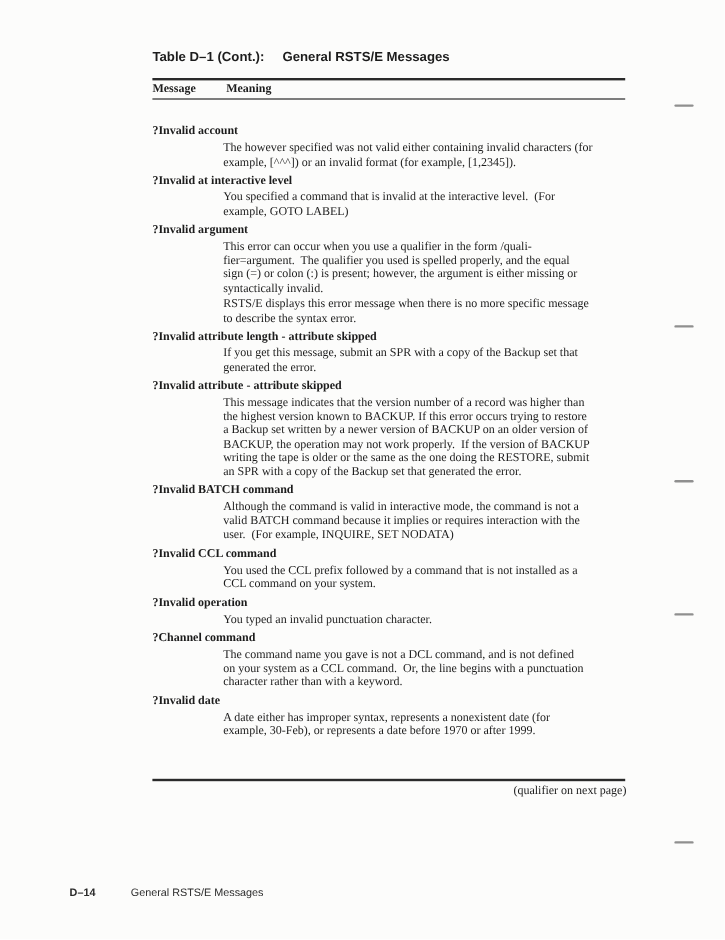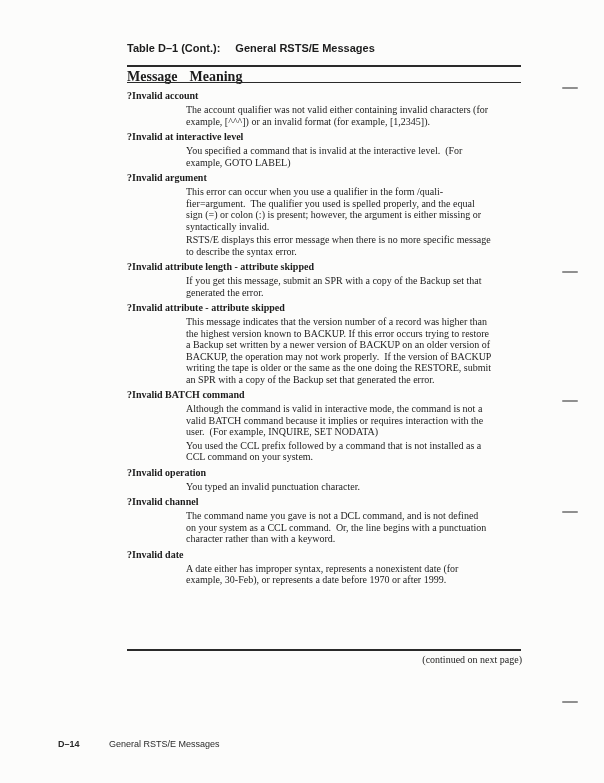--- a/index.html
+++ b/index.html
@@ -34,40 +34,40 @@
     background: #2a2a2a;
   }
   .rule-top    { top: 65px;  height: 2px; }
   .rule-mid    { top: 82px;  height: 1px; }
   .rule-bottom { top: 649px; height: 2px; }
   .thead {
     position: absolute;
     left: 127px;
     top: 69px;
     font-family: "Liberation Serif", serif;
-    font-size: 14px;
+    font-size: 10px;
     font-weight: bold;
     white-space: nowrap;
   }
   .thead .col-message { display: inline-block; width: 59px; }
   .entries {
     position: absolute;
     left: 127px;
     top: 86px;
     width: 394px;
   }
   .entry h2 {
     margin: 4px 0 0 0;
     font-family: "Liberation Serif", serif;
     font-size: 10px;
     font-weight: bold;
     line-height: 12px;
     white-space: nowrap;
   }
-  .entry:first-child h2 { margin-top: 4px; }
+  .entry:first-child h2 { margin-top: 18px; }
   .entry p.meaning {
     margin: 2px 0 0 59px;
     font-family: "Liberation Serif", serif;
     font-size: 10px;
     line-height: 11.5px;
     white-space: pre;
   }
   .continued {
     position: absolute;
     top: 654px;
@@ -118,21 +118,21 @@
   <div class="thead">
     <span class="col-message">Message</span>
     <span class="col-meaning">Meaning</span>
   </div>
 
   <div class="rule rule-mid"></div>
 
   <div class="entries" id="entries">
       <div class="entry">
         <h2>?Invalid account</h2>
-        <p class="meaning">The account qualifier was not valid either containing invalid characters (for
+        <p class="meaning">The however specified was not valid either containing invalid characters (for
 example, [^^^]) or an invalid format (for example, [1,2345]).</p>
       </div>
       <div class="entry">
         <h2>?Invalid at interactive level</h2>
         <p class="meaning">You specified a command that is invalid at the interactive level.  (For
 example, GOTO LABEL)</p>
       </div>
       <div class="entry">
         <h2>?Invalid argument</h2>
         <p class="meaning">This error can occur when you use a qualifier in the form /quali-
@@ -156,43 +156,44 @@
 writing the tape is older or the same as the one doing the RESTORE, submit
 an SPR with a copy of the Backup set that generated the error.</p>
       </div>
       <div class="entry">
         <h2>?Invalid BATCH command</h2>
         <p class="meaning">Although the command is valid in interactive mode, the command is not a
 valid BATCH command because it implies or requires interaction with the
 user.  (For example, INQUIRE, SET NODATA)</p>
       </div>
       <div class="entry">
+        <h2>?Invalid CCL command</h2>
         <p class="meaning">You used the CCL prefix followed by a command that is not installed as a
 CCL command on your system.</p>
       </div>
       <div class="entry">
         <h2>?Invalid operation</h2>
         <p class="meaning">You typed an invalid punctuation character.</p>
       </div>
       <div class="entry">
-        <h2>?Invalid channel</h2>
+        <h2>?Channel command</h2>
         <p class="meaning">The command name you gave is not a DCL command, and is not defined
 on your system as a CCL command.  Or, the line begins with a punctuation
 character rather than with a keyword.</p>
       </div>
       <div class="entry">
         <h2>?Invalid date</h2>
         <p class="meaning">A date either has improper syntax, represents a nonexistent date (for
 example, 30-Feb), or represents a date before 1970 or after 1999.</p>
       </div>
     </div>
 
   <div class="rule rule-bottom"></div>
 
-  <div class="continued">(continued on next page)</div>
+  <div class="continued">(qualifier on next page)</div>
 
   <div class="footer">
     <span class="pagenum">D–14</span>
     <span class="section">General RSTS/E Messages</span>
   </div>
 
   <div class="edge-mark m1"></div>
   <div class="edge-mark m2"></div>
   <div class="edge-mark m3"></div>
   <div class="edge-mark m4"></div>

